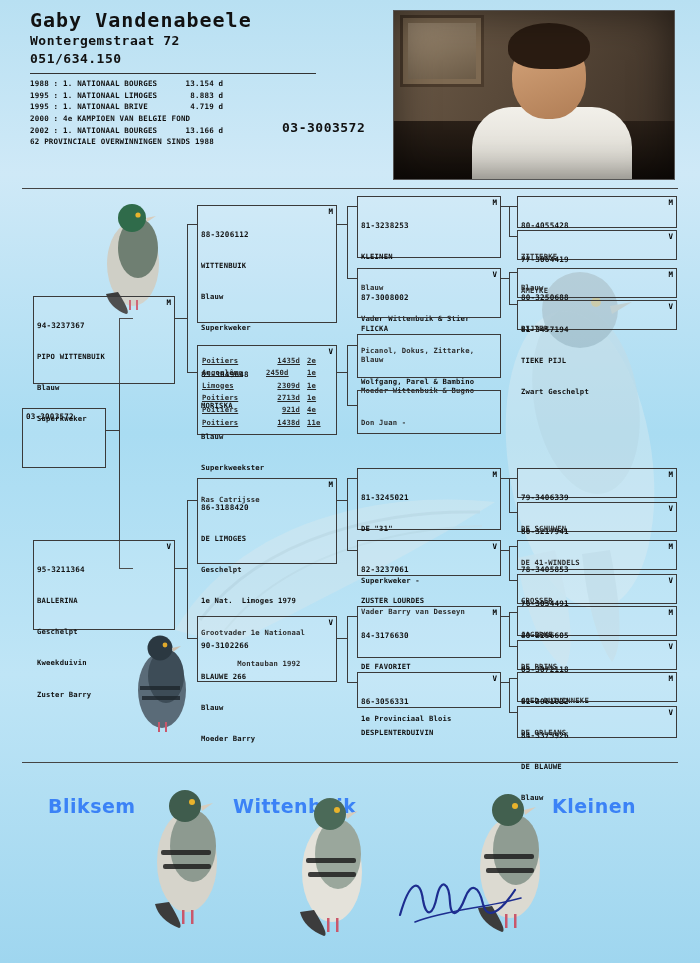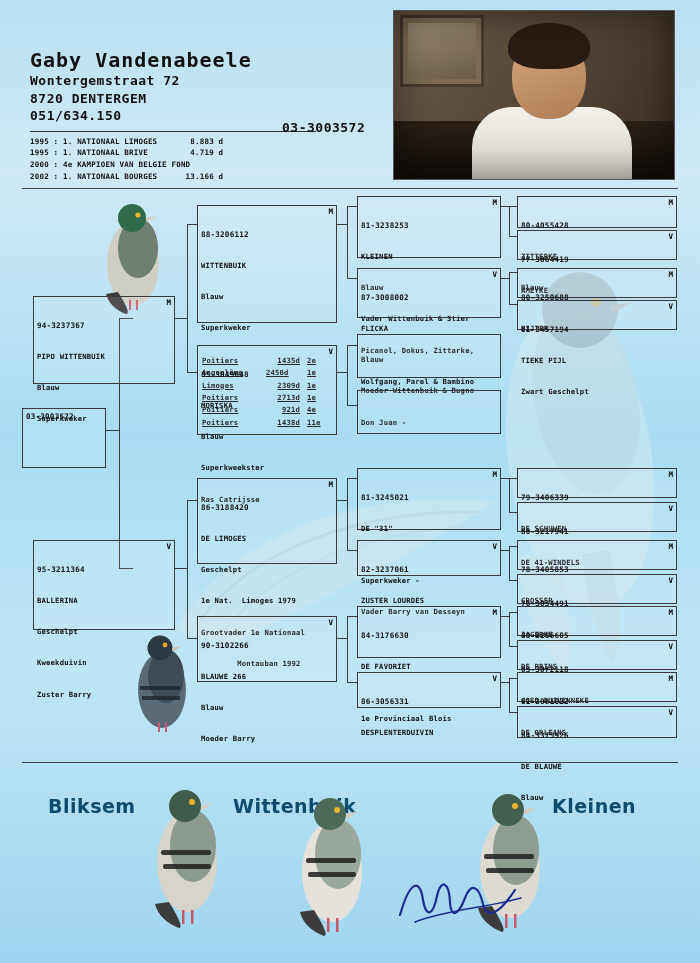--- a/index.html
+++ b/index.html
@@ -5,21 +5,21 @@
   html,body{margin:0;padding:0;}
   body{
     width:700px;height:963px;
     font-family:"DejaVu Sans Mono", monospace;
     background:linear-gradient(180deg,#b8e0f2 0%,#cfe9f7 18%,#a9dcf2 45%,#bfe5f6 70%,#9fd6ef 100%);
     position:relative;overflow:hidden;
   }
   .page{position:absolute;inset:0;}
   
   .hdr{position:absolute;left:30px;top:8px;width:350px;}
-  .breeder{font-family:"DejaVu Sans Mono",monospace;font-weight:bold;font-size:20px;letter-spacing:1px;color:#111;margin-top:40px;}
+  .breeder{font-family:"DejaVu Sans Mono",monospace;font-weight:bold;font-size:20px;letter-spacing:1px;color:#111;}
   .addr{font-size:13px;font-weight:bold;letter-spacing:0.5px;color:#111;line-height:1.35;margin-top:0;}
   .rule{height:1px;background:#333;margin:6px 0 4px 0;width:286px;}
   .palmares{font-size:7.5px;font-weight:bold;line-height:1.55;color:#111;letter-spacing:0.2px;}
   .palmares .r{white-space:pre;}
   .ringno{position:absolute;left:282px;top:120px;font-size:13px;font-weight:bold;letter-spacing:0.5px;color:#111;}
   .photo{position:absolute;right:25px;top:10px;width:280px;height:168px;border:1px solid #555;overflow:hidden;background:#2b2118;}
   .photo .wall{position:absolute;inset:0;background:linear-gradient(120deg,#6d5b48 0%,#5a4a3a 40%,#3b2f25 100%);}
   .photo .frame{position:absolute;left:6px;top:4px;width:78px;height:66px;background:#7e6a52;border:3px solid #4b3b2c;}
   .photo .frame:after{content:"";position:absolute;inset:5px;background:linear-gradient(160deg,#9d8a72,#6b5b47);}
   .photo .sofa{position:absolute;left:0;bottom:0;width:100%;height:58px;background:linear-gradient(180deg,#2a2018,#120d09);}
@@ -31,45 +31,46 @@
   
   .box{position:absolute;background:rgba(255,255,255,0.0);border:1px solid #3a3a3a;box-sizing:border-box;}
   .box .inner{padding:2px 3px;font-size:7.2px;font-weight:bold;line-height:1.45;color:#111;letter-spacing:0.2px;white-space:pre-wrap;}
   .box .id{font-size:7.6px;font-weight:bold;}
   .sex{position:absolute;right:3px;top:1px;font-size:7.5px;font-weight:bold;}
   .box.light{background:rgba(255,255,255,0.10);}
   
   .ln{position:absolute;background:#3a3a3a;}
   
   .botline{position:absolute;left:22px;top:762px;width:656px;height:1px;background:#444;}
-  .capt{position:absolute;font-family:"DejaVu Sans",sans-serif;font-weight:bold;font-size:19px;color:#0c4a6e;letter-spacing:0.5px;}
+  .capt{position:absolute;font-family:"DejaVu Sans",sans-serif;font-weight:bold;font-size:19px;color:#3b82f6;letter-spacing:0.5px;}
   
   .pig{position:absolute;}
   .watermark{position:absolute;opacity:.38;}
   .sig{position:absolute;left:395px;top:870px;width:130px;height:60px;}
   .sig svg{overflow:visible;}
 </style>
 </head>
 <body>
 
 <div class="page">
 
   <div class="hdr">
     <div class="breeder">Gaby Vandenabeele</div>
     <div class="addr">
       <div>Wontergemstraat 72</div>
-      <div>8720 DENTERGEM</div>
       <div>051/634.150</div>
     </div>
     <div class="rule"></div>
     <div class="palmares">
+      <div class="r">1988 : 1. NATIONAAL BOURGES      13.154 d</div>
       <div class="r">1995 : 1. NATIONAAL LIMOGES       8.883 d</div>
       <div class="r">1995 : 1. NATIONAAL BRIVE         4.719 d</div>
       <div class="r">2000 : 4e KAMPIOEN VAN BELGIE FOND</div>
       <div class="r">2002 : 1. NATIONAAL BOURGES      13.166 d</div>
+      <div class="r">62 PROVINCIALE OVERWINNINGEN SINDS 1988</div>
     </div>
   </div>
 
   <div class="ringno">03-3003572</div>
 
   <div class="photo">
     <div class="wall"></div>
     <div class="frame"></div>
     <div class="sofa"></div>
     <div class="body"></div>

